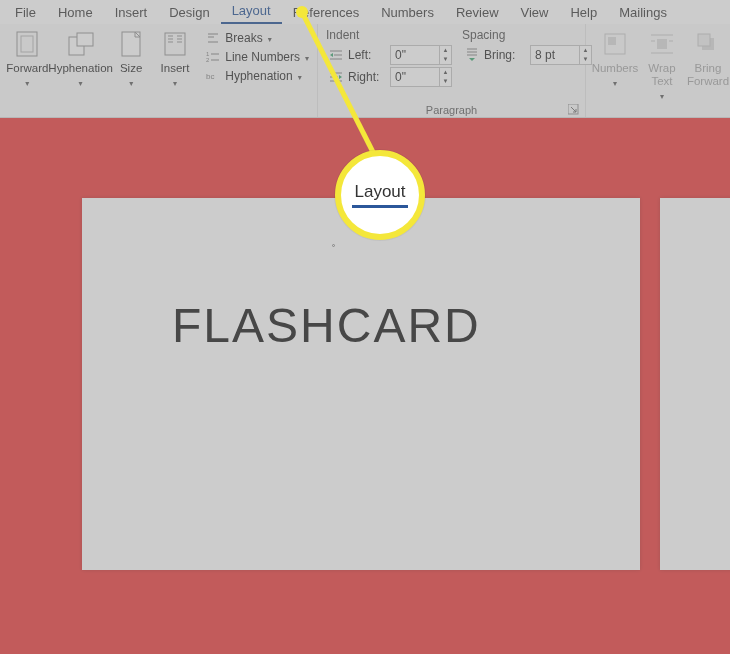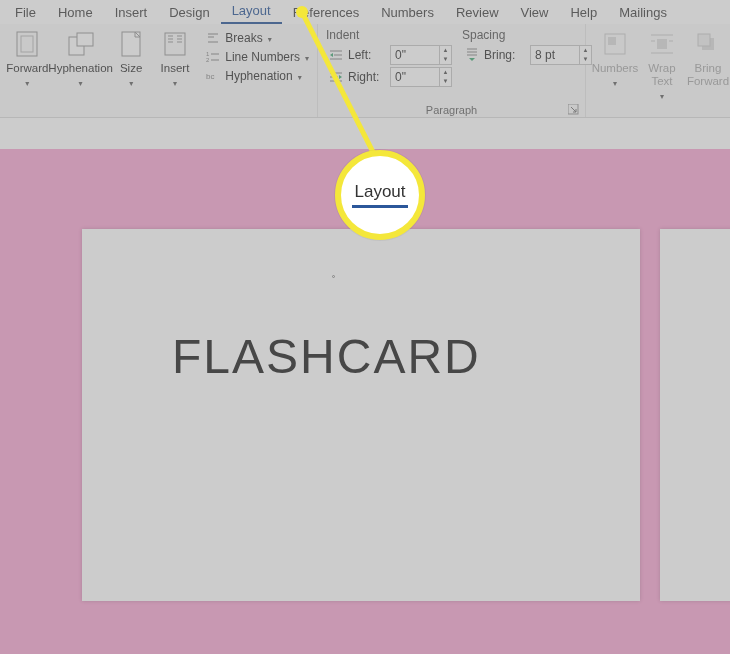--- a/index.html
+++ b/index.html
@@ -160,22 +160,21 @@
   }
   .para-rows { display:flex; flex-direction:column; gap:2px;}
   .indent-icon, .spacing-icon { width:16px;height:16px;display:flex;align-items:center;justify-content:center;}
   
   .doc-area {
     position: absolute;
     top: 118px;
     left: 0;
     right: 0;
     bottom: 0;
-    background: #f9a8d4;
-    margin-top: 31px;
+    background: #ef4444;
   }
   .dim-overlay {
     position: absolute;
     top: 0; left:0;
     width: 730px;
     height: 654px;
     background: rgba(128,128,128,0.40);
     pointer-events: none;
     z-index: 2;
   }

